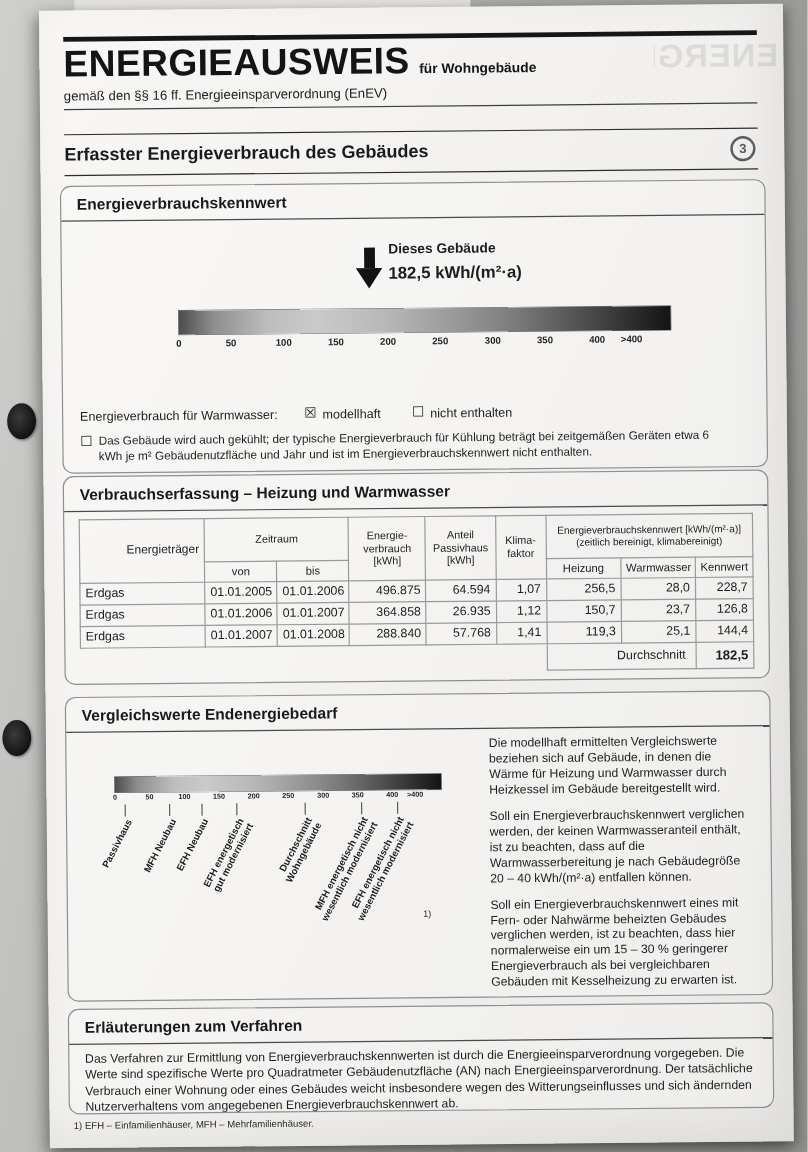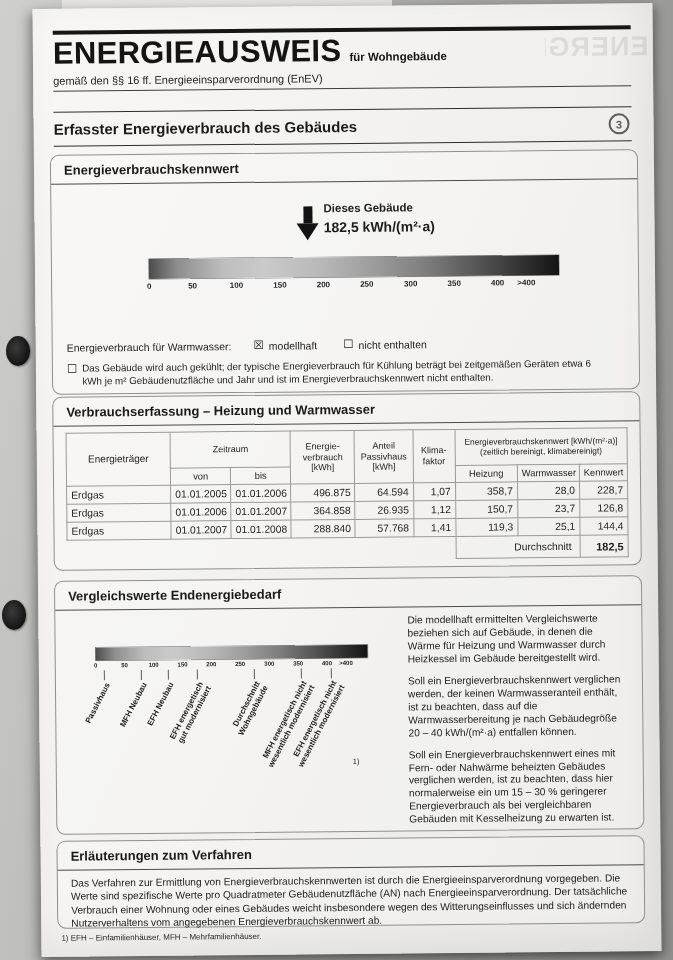--- a/index.html
+++ b/index.html
@@ -65,21 +65,21 @@
   .cb-glyph { font-size:11.5px; line-height:1; margin-right:5px; color:#1a1a1a; }
   .kw-cool { position:absolute; left:14px; top:207px; right:42px; display:flex; font-size:9.8px; line-height:1.32; }
   .kw-cool .cb-glyph { margin-top:1px; }
   .kw-cool p { margin:0; flex:1; }
 
   
   .box-verbrauch { top:388px; height:172px; }
   .vb-table { width:562px; margin:6px 12px 0; border-collapse:collapse; table-layout:fixed; }
   .vb-table th, .vb-table td { border:1px solid #9a9a9a; font-weight:normal; padding:1px 4px; }
   .vb-table thead th { font-size:9px; text-align:center; vertical-align:middle; line-height:1.18; white-space:pre-line; }
-  .vb-table thead .th-left { text-align:center; font-size:10px; }
+  .vb-table thead .th-left { text-align:right; font-size:10px; }
   .vb-table thead .th-group { font-size:8.4px; }
   .vb-table thead tr.h1 { height:36px; }
   .vb-table thead tr.h2 th { height:14px; font-size:9.4px; }
   .vb-table tbody td { font-size:10.3px; height:15px; }
   .vb-table td.lft { text-align:left; }
   .vb-table td.ctr { text-align:right; }
   .vb-table td.num { text-align:right; }
   .vb-table tr.avg-row td { border:none; height:19px; }
   .vb-table tr.avg-row td.avg-label { border:1px solid #9a9a9a; text-align:right; font-size:10.3px; padding-right:8px; }
   .vb-table tr.avg-row td.avg-value { border:1px solid #9a9a9a; text-align:right; font-weight:bold; font-size:11px; }
@@ -208,21 +208,21 @@
         </tr>
       </thead>
       <tbody>
         <tr>
           <td class="lft">Erdgas</td>
           <td class="ctr">01.01.2005</td>
           <td class="ctr">01.01.2006</td>
           <td class="num">496.875</td>
           <td class="num">64.594</td>
           <td class="num">1,07</td>
-          <td class="num">358,7</td>
+          <td class="num">256,5</td>
           <td class="num">28,0</td>
           <td class="num">228,7</td>
         </tr>
         <tr>
           <td class="lft">Erdgas</td>
           <td class="ctr">01.01.2006</td>
           <td class="ctr">01.01.2007</td>
           <td class="num">364.858</td>
           <td class="num">26.935</td>
           <td class="num">1,12</td>

